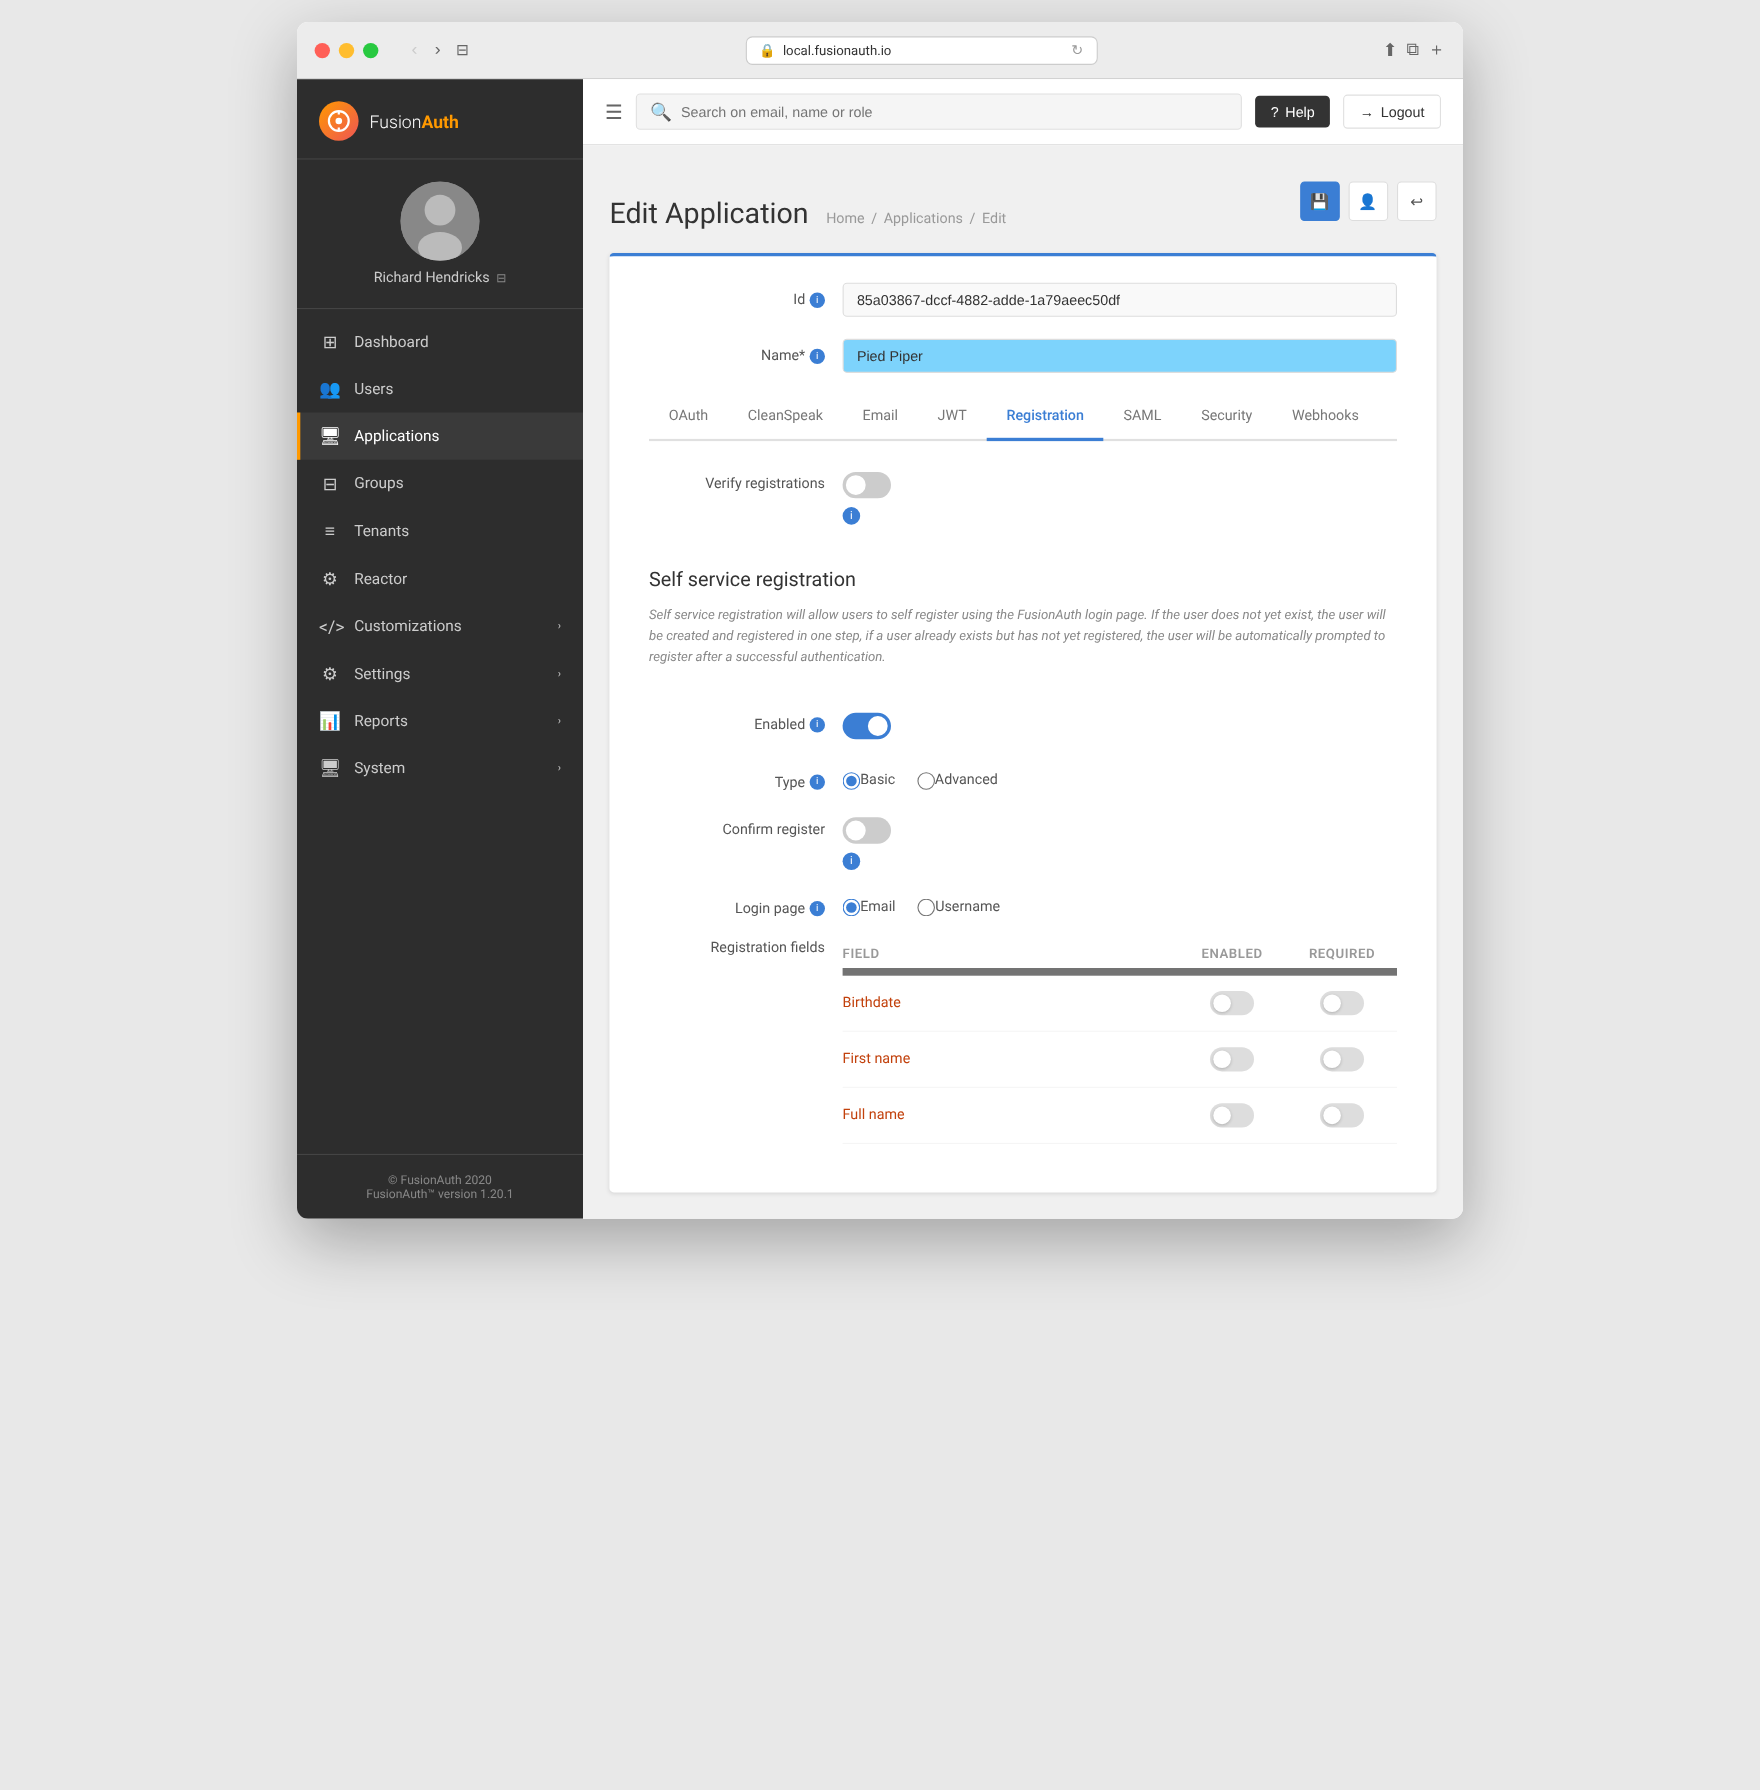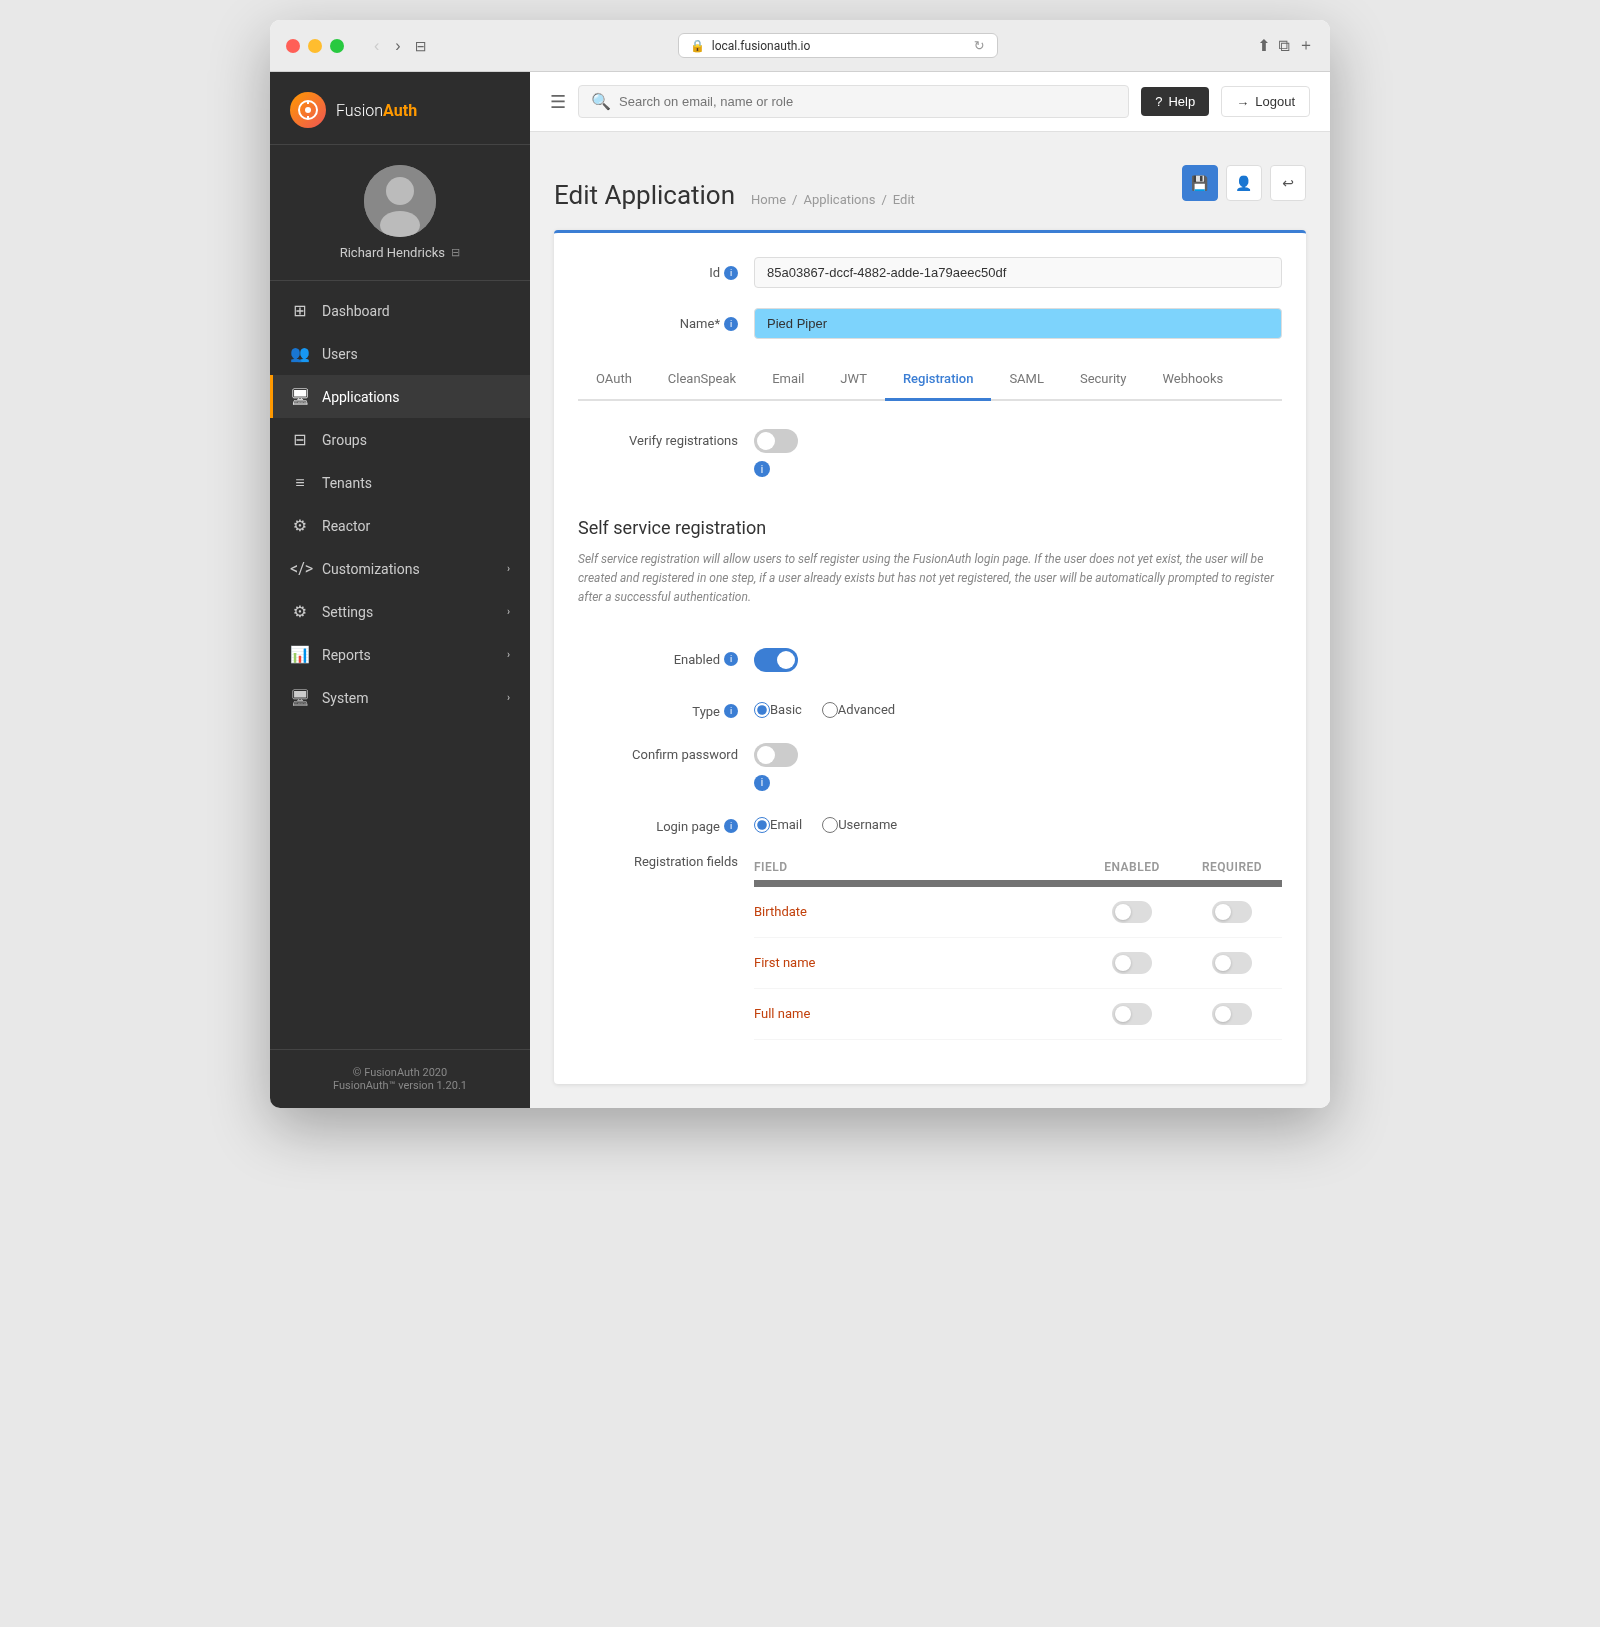--- a/index.html
+++ b/index.html
@@ -63,21 +63,21 @@
     .page-title-section { display: flex; align-items: baseline; gap: 16px; }
     .page-title { font-size: 26px; font-weight: 400; color: #333; margin-top: 24px; }
     .breadcrumb { font-size: 13px; color: #999; display: flex; align-items: center; gap: 6px; }
     .breadcrumb a { color: #999; text-decoration: none; }
     .page-actions { display: flex; gap: 8px; }
     .action-btn { width: 36px; height: 36px; border-radius: 4px; border: 1px solid #ddd; background: #fff; cursor: pointer; display: flex; align-items: center; justify-content: center; font-size: 14px; color: #555; }
     .action-btn.primary { background: #3b7ed4; border-color: #3b7ed4; color: #fff; }
 
     
     .card { background: #fff; border-radius: 4px; border-top: 3px solid #3b7ed4; box-shadow: 0 1px 4px rgba(0,0,0,0.1); }
-    .card-body { padding: 24px 24px; }
+    .card-body { padding: 24px 36px; }
 
     
     .form-row { display: flex; align-items: flex-start; margin-bottom: 20px; gap: 16px; }
     .form-label { width: 160px; text-align: right; font-size: 13px; color: #555; padding-top: 8px; flex-shrink: 0; display: flex; align-items: center; justify-content: flex-end; gap: 4px; }
     .info-icon { width: 14px; height: 14px; border-radius: 50%; background: #3b7ed4; color: #fff; font-size: 9px; display: inline-flex; align-items: center; justify-content: center; cursor: pointer; }
     .form-control { flex: 1; }
     .input-field { width: 100%; border: 1px solid #ddd; border-radius: 4px; padding: 7px 12px; font-size: 13px; color: #333; outline: none; background: #7dd3fc; }
     .input-field.readonly { background: #f9f9f9; }
 
     
@@ -362,21 +362,21 @@
                     <label class="radio-option">
                       <input type="radio" name="type" style="">
                       <span>Advanced</span>
                     </label>
                   </div>
                 </div>
               </div>
 
               <div class="form-row">
                 <label class="form-label">
-                  <span>Confirm password</span>
+                  <span>Confirm register</span>
                 </label>
                 <div class="form-control">
                   <div style="display:flex; flex-direction:column; gap:4px;">
                     <div class="toggle-wrap">
                       <label class="toggle">
                         <input type="checkbox" style="">
                         <span class="toggle-slider"></span>
                       </label>
                     </div>
                     <span class="info-icon" style="width:16px; height:16px; font-size:10px;">i</span>

